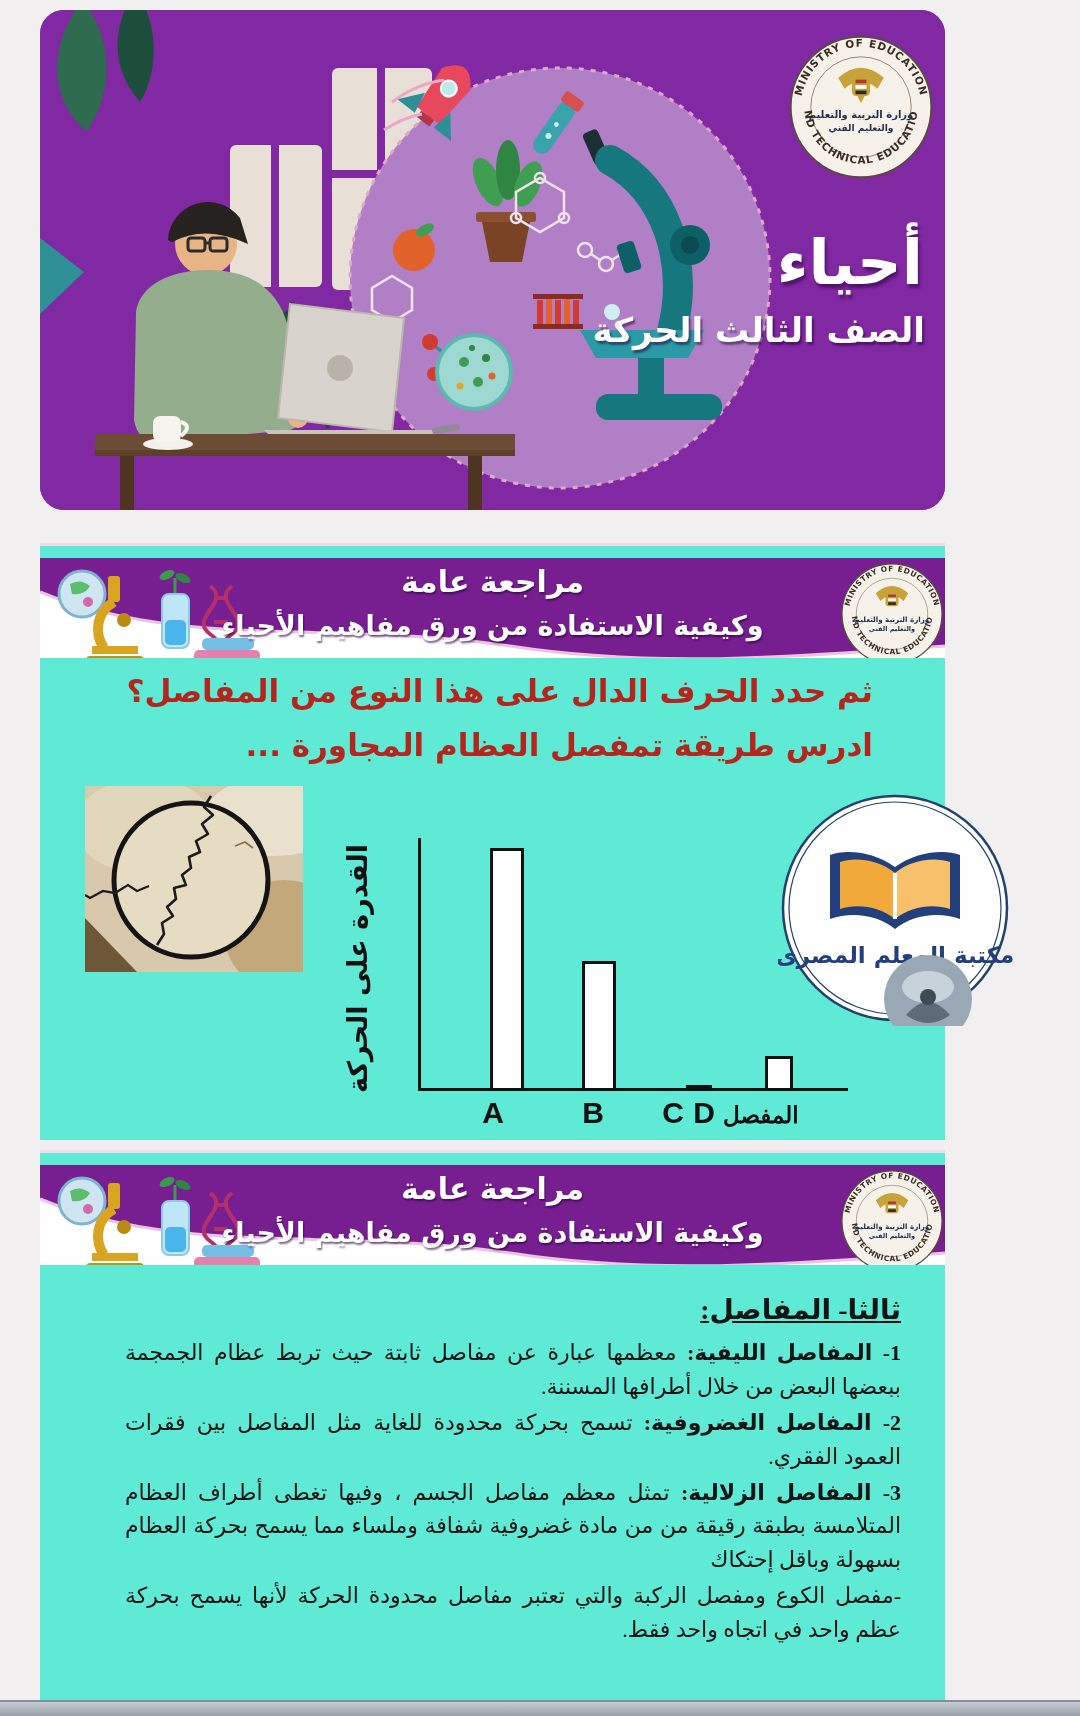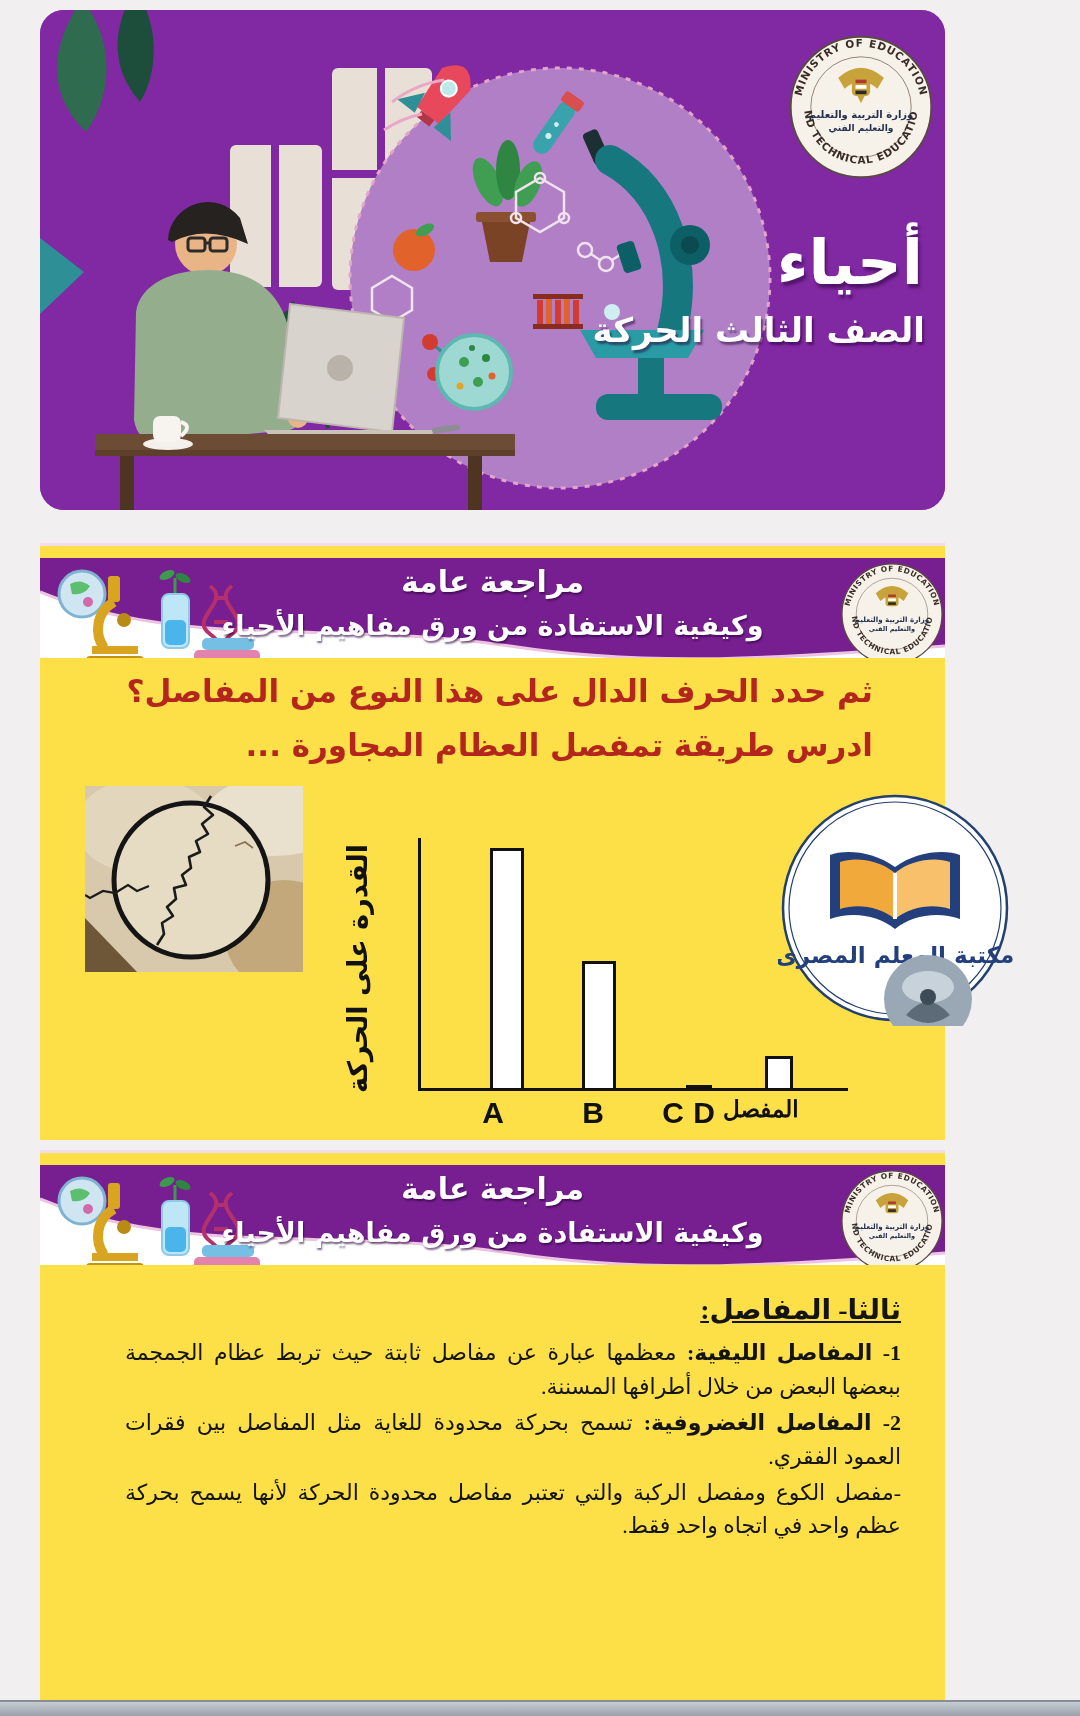--- a/index.html
+++ b/index.html
@@ -1,19 +1,19 @@
 <!DOCTYPE html>
 <html lang="ar"><head>
 <meta charset="utf-8">
 <style>
   * { margin:0; padding:0; box-sizing:border-box; }
   body { width:1080px; height:1716px; background:#f2eff1; font-family:"DejaVu Sans","Liberation Sans",sans-serif; overflow:hidden; }
   #page { position:relative; width:1080px; height:1716px; background:#f2eff1; overflow:hidden; }
 
-  .card { position:absolute; left:40px; width:905px; background:#fde047; }
+  .card { position:absolute; left:40px; width:905px; background:#5eead4; }
 
   
   #banner { top:10px; height:500px; background:#8128a3; border-radius:24px; overflow:hidden; }
   #banner svg.scene { position:absolute; inset:0; }
   .banner-title { position:absolute; right:22px; top:182px; color:#fff; font-size:62px; font-weight:bold; direction:rtl; text-shadow:2px 4px 3px rgba(35,0,55,.5);margin-top:34px; }
   .banner-subtitle { position:absolute; right:20px; top:300px; color:#fff; font-size:34px; font-weight:bold; direction:rtl; text-shadow:2px 3px 2px rgba(35,0,55,.5); }
   .seal { position:absolute; }
   #banner .seal { left:748px; top:24px; width:146px; height:146px; }
 
   
@@ -34,21 +34,21 @@
   .bar:nth-child(1){ margin-left:69px; }
   .bar:nth-child(2){ margin-left:58px; }
   .bar:nth-child(3){ margin-left:70px; width:26px; }
   .bar:nth-child(4){ margin-left:53px; width:28px; }
   .chart-labels { position:absolute; left:378px; top:550px; width:500px; display:flex; align-items:flex-start; font-weight:bold; font-size:30px; color:#111; font-family:"Liberation Sans",sans-serif; }
   .bar-label { width:34px; text-align:center; }
   .bar-label:nth-child(1){ margin-left:69px; }
   .bar-label:nth-child(2){ margin-left:58px; }
   .bar-label:nth-child(3){ margin-left:70px; width:26px; }
   .bar-label:nth-child(4){ margin-left:53px; width:28px; }
-  .x-axis-title { font-size:23px; margin-left:2px; direction:rtl; }
+  .x-axis-title { font-size:23px; margin-left:2px; margin-top:6px; direction:rtl; }
   .ylabel-box { position:absolute; left:266px; top:300px; width:104px; height:245px; display:flex; align-items:center; justify-content:center; }
   .ylabel { transform:rotate(-90deg); white-space:nowrap; direction:rtl; font-size:27px; font-weight:bold; color:#111; }
   #library-logo { position:absolute; left:738px; top:245px; width:235px; height:235px; }
 
   
   #joints { top:1150px; height:566px; }
   .joints-body { position:absolute; top:124px; left:0; width:905px; padding:0 44px 0 40px; direction:rtl; color:#141414; }
   .joints-heading { font-size:28px; font-weight:bold; text-decoration:underline; margin:16px 0 10px 0; font-family:"Liberation Serif","DejaVu Sans",serif; }
   .joints-body p { font-size:22px; line-height:1.54; text-align:justify; margin-bottom:2px; font-family:"Liberation Serif","DejaVu Sans",serif;margin-left:45px; }
   .joints-body p .lead { font-weight:bold; }
@@ -404,19 +404,20 @@
           </g>
         <text x="80" y="92" text-anchor="middle" font-size="11" font-weight="bold" fill="#23304f" direction="rtl">وزارة التربية والتعليم</text>
         <text x="80" y="106" text-anchor="middle" font-size="10" font-weight="bold" fill="#23304f" direction="rtl">والتعليم الفني</text>
       </svg>
     </div>
 
     <div class="joints-body">
       <div class="joints-heading">ثالثا- المفاصل:</div>
       <p><span class="lead">1- المفاصل الليفية:</span><span> معظمها عبارة عن مفاصل ثابتة  حيث تربط عظام الجمجمة ببعضها البعض من خلال أطرافها المسننة.</span></p>
       <p><span class="lead">2- المفاصل الغضروفية:</span><span> تسمح بحركة محدودة للغاية مثل المفاصل بين فقرات العمود الفقري.</span></p>
+      <p><span class="lead">3- المفاصل الزلالية:</span><span> تمثل معظم مفاصل الجسم ، وفيها تغطى أطراف العظام المتلامسة بطبقة رقيقة من من مادة غضروفية شفافة وملساء مما يسمح بحركة العظام بسهولة وباقل إحتكاك</span></p>
       <p><span class="lead"></span><span>-مفصل الكوع ومفصل الركبة والتي تعتبر مفاصل محدودة الحركة لأنها يسمح بحركة عظم واحد في اتجاه واحد فقط.</span></p>
 
     </div>
   </div>
 
   <div id="bottom-bar"></div>
 </div>
 
 </body></html>

